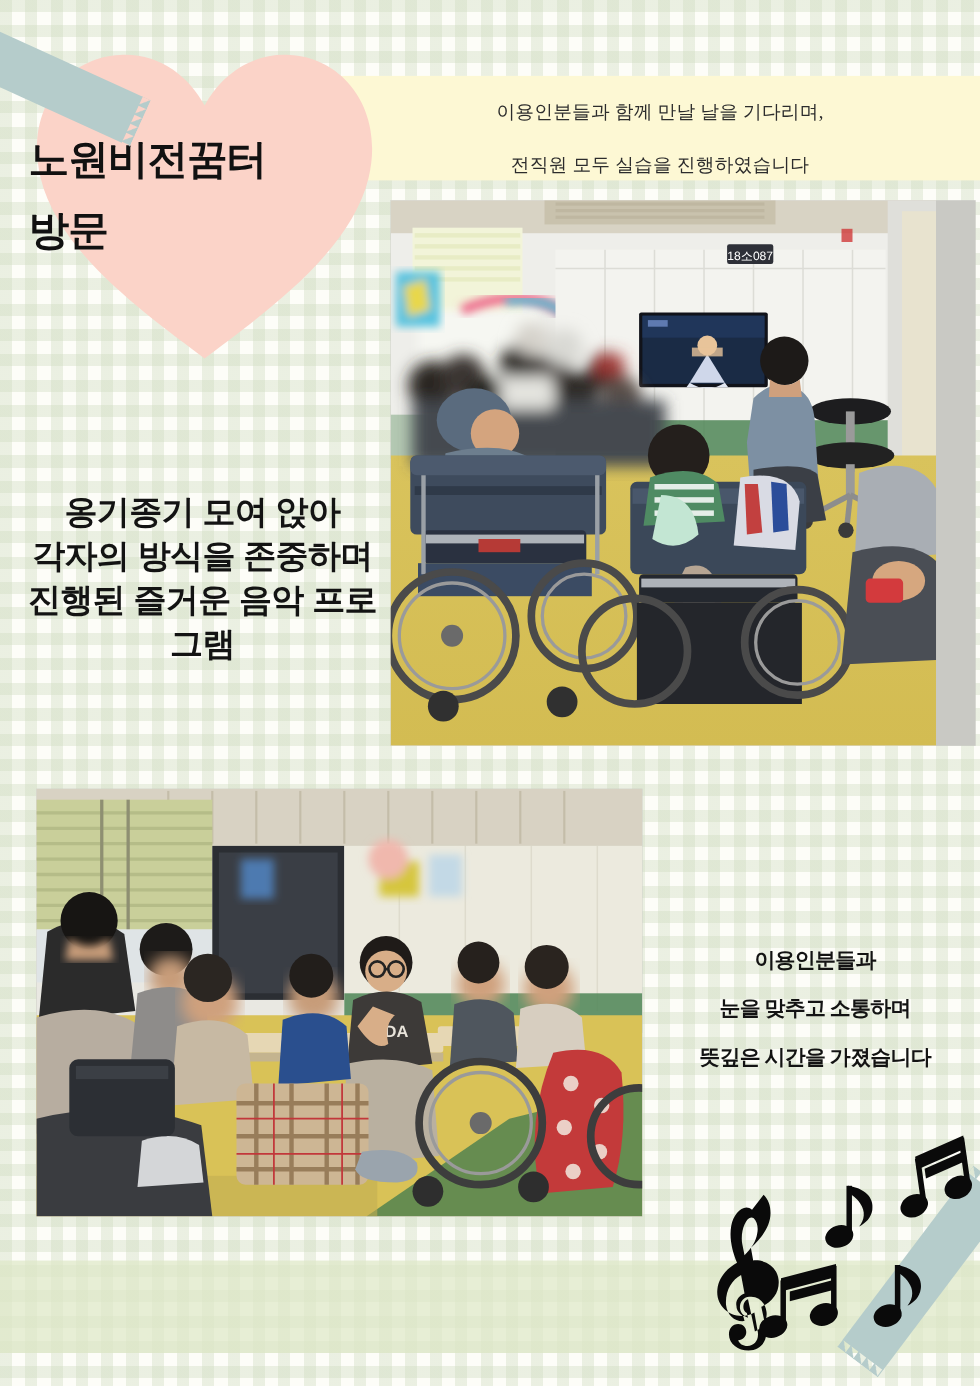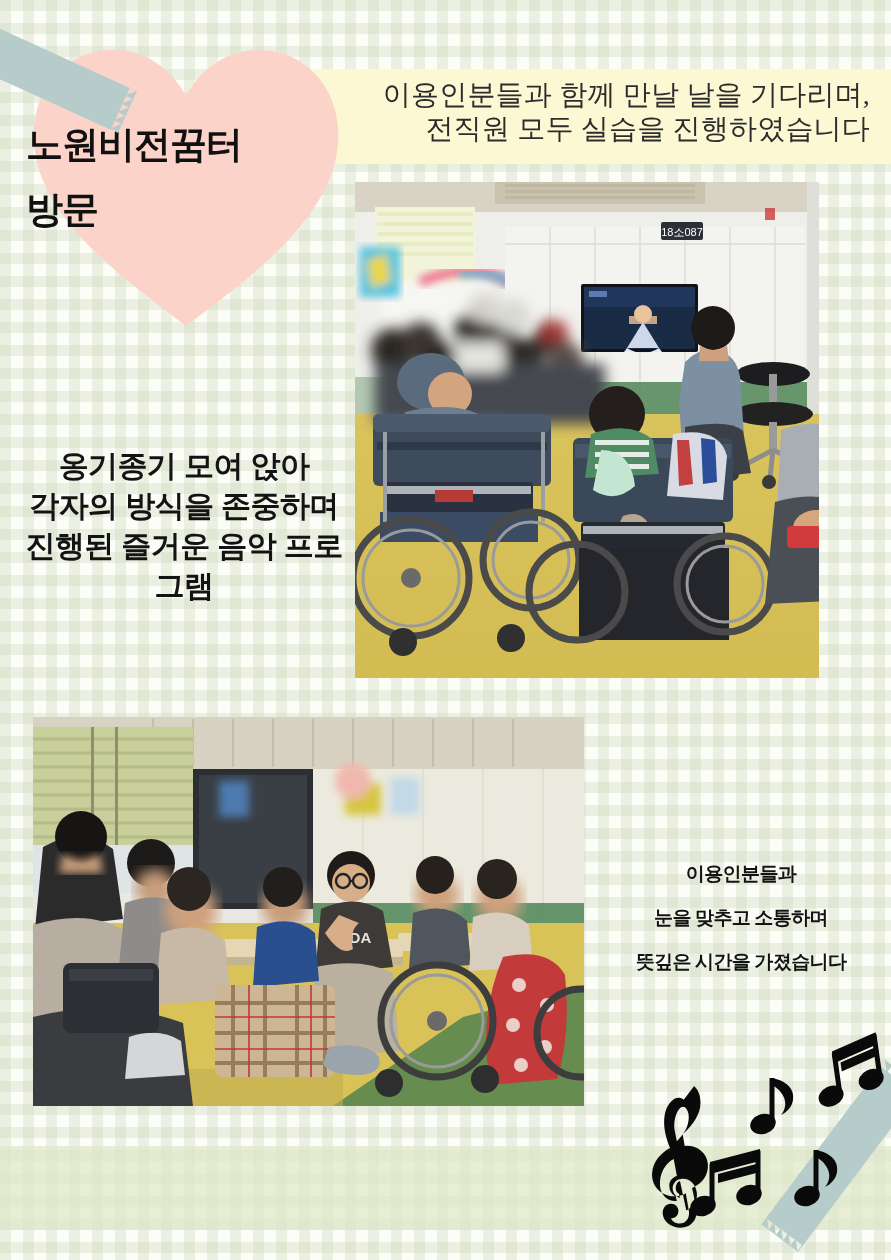--- a/index.html
+++ b/index.html
@@ -27,23 +27,23 @@
   }
 
   
   .yellow-banner{
     position:absolute;
     left:308px;top:69px;width:583px;height:95px;
     background:#fdf8d4;
   }
   .banner-text{
     position:absolute;left:330px;top:78px;width:540px;
-    text-align:right;
+    text-align:center;
     font-family:"Liberation Serif", serif;
-    font-size:28px;line-height:34px;
+    font-size:17px;line-height:48px;
     color:#2c2c2c;letter-spacing:.2px;
     white-space:pre-line;
   }
 
   
   .heart-wrap{
     position:absolute;left:26px;top:44px;
     width:320px;height:285px;
   }
   .heart-wrap svg{display:block;width:320px;height:285px;}
@@ -78,21 +78,21 @@
     left:-4px;top:27px;width:147px;height:46px;
     transform:rotate(24.5deg);transform-origin:left top;
   }
   #tape-bottom{
     left:766px;top:1218px;width:190px;height:46px;
     transform:rotate(-53deg);transform-origin:left top;
   }
 
   
   .photo{position:absolute;overflow:hidden;background:#c9c9c4;}
-  #photo-1{left:355px;top:182px;width:464px;height:496px;text-decoration:underline;}
+  #photo-1{left:355px;top:182px;width:532px;height:496px;text-decoration:underline;}
   #photo-2{left:33px;top:717px;width:551px;height:389px;}
 
   
   .caption{
     position:absolute;color:#131313;
     font-family:"Liberation Sans", sans-serif;
     font-weight:bold;
     white-space:pre-line;
     text-align:center;
   }

